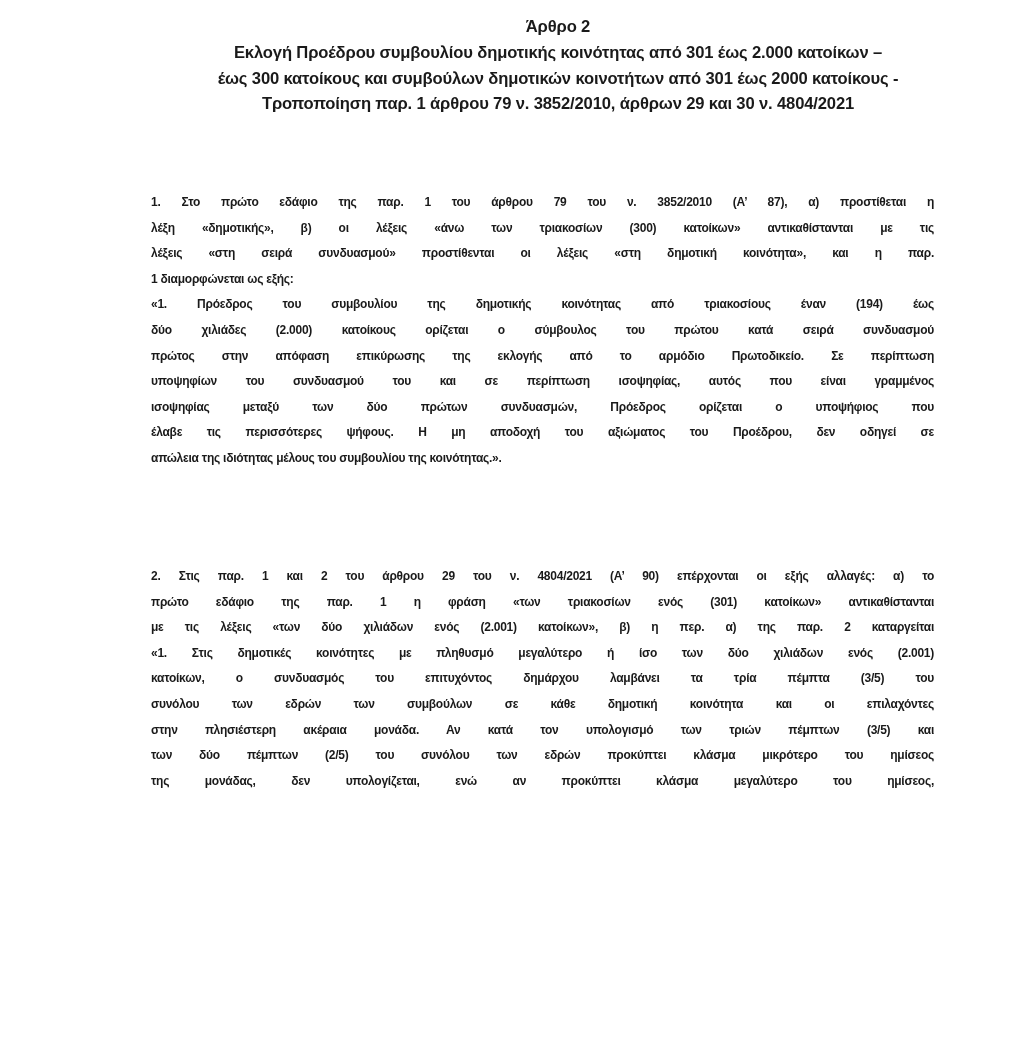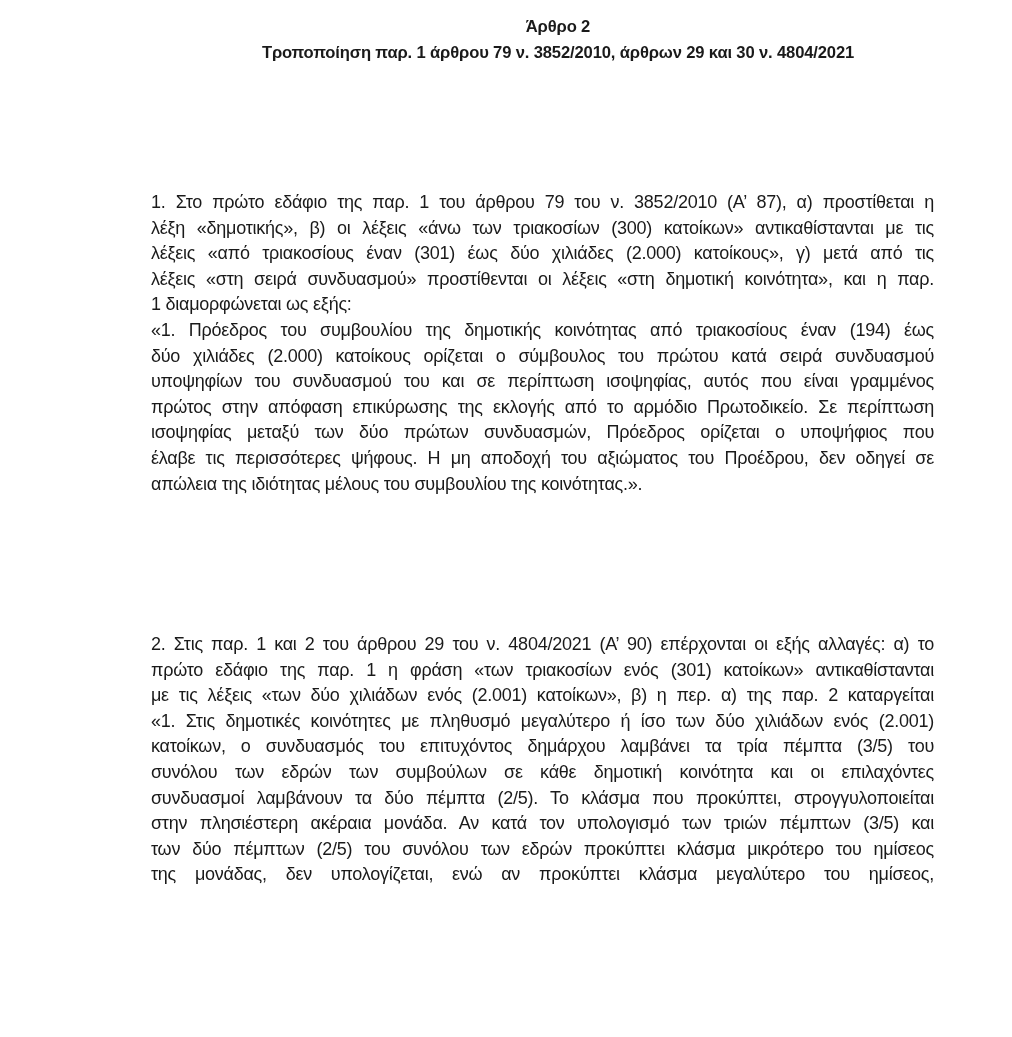--- a/index.html
+++ b/index.html
@@ -36,80 +36,81 @@
       letter-spacing: -0.15px;
     }
     .title-block .line {
       display: block;
       white-space: nowrap;
     }
     .body-block {
       position: absolute;
       left: 103px;
       width: 783px;
-      font-size: 18px;
+      font-size: 12px;
       line-height: 25.6px;
       letter-spacing: -0.25px;
+      font-weight: bold;
     }
     .body-block .line {
       display: block;
       white-space: nowrap;
       text-align: justify;
       text-align-last: justify;
       height: 25.6px;
     }
     .body-block .line.last {
       text-align-last: left;
     }
     #para1 { top: 190px; }
-    #para2 { top: 632px; }
+    #para2 { top: 564px; }
     .page-number {
       position: absolute;
       left: 986px;
       top: 1006px;
       font-family: "DejaVu Serif", serif;
       font-size: 28px;
       line-height: 28px;
       color: #222;
       font-style: italic;
     }
   </style>
 </head>
 <body>
 
 <div class="page">
 
   <div class="title-block">
     <span class="line">Άρθρο 2</span>
+    <span class="line">Εκλογή Προέδρου συμβουλίου δημοτικής κοινότητας από 301 έως 2.000 κατοίκων –</span>
+    <span class="line">έως 300 κατοίκους και συμβούλων δημοτικών κοινοτήτων από 301 έως 2000 κατοίκους -</span>
     <span class="line">Τροποποίηση παρ. 1 άρθρου 79 ν. 3852/2010, άρθρων 29 και 30 ν. 4804/2021</span>
   </div>
 
   <div class="body-block" id="para1">
     <span class="line">1. Στο πρώτο εδάφιο της παρ. 1 του άρθρου 79 του ν. 3852/2010 (Α’ 87), α) προστίθεται η</span>
     <span class="line">λέξη «δημοτικής», β) οι λέξεις «άνω των τριακοσίων (300) κατοίκων» αντικαθίστανται με τις</span>
-    <span class="line">λέξεις «από τριακοσίους έναν (301) έως δύο χιλιάδες (2.000) κατοίκους», γ) μετά από τις</span>
     <span class="line">λέξεις «στη σειρά συνδυασμού» προστίθενται οι λέξεις «στη δημοτική κοινότητα», και η παρ.</span>
     <span class="line last">1 διαμορφώνεται ως εξής:</span>
     <span class="line">«1. Πρόεδρος του συμβουλίου της δημοτικής κοινότητας από τριακοσίους έναν (194) έως</span>
     <span class="line">δύο χιλιάδες (2.000) κατοίκους ορίζεται ο σύμβουλος του πρώτου κατά σειρά συνδυασμού</span>
+    <span class="line">πρώτος στην απόφαση επικύρωσης της εκλογής από το αρμόδιο Πρωτοδικείο. Σε περίπτωση</span>
     <span class="line">υποψηφίων του συνδυασμού του και σε περίπτωση ισοψηφίας, αυτός που είναι γραμμένος</span>
-    <span class="line">πρώτος στην απόφαση επικύρωσης της εκλογής από το αρμόδιο Πρωτοδικείο. Σε περίπτωση</span>
     <span class="line">ισοψηφίας μεταξύ των δύο πρώτων συνδυασμών, Πρόεδρος ορίζεται ο υποψήφιος που</span>
     <span class="line">έλαβε τις περισσότερες ψήφους. Η μη αποδοχή του αξιώματος του Προέδρου, δεν οδηγεί σε</span>
     <span class="line last">απώλεια της ιδιότητας μέλους του συμβουλίου της κοινότητας.».</span>
   </div>
 
   <div class="body-block" id="para2">
     <span class="line">2. Στις παρ. 1 και 2 του άρθρου 29 του ν. 4804/2021 (Α’ 90) επέρχονται οι εξής αλλαγές: α) το</span>
     <span class="line">πρώτο εδάφιο της παρ. 1 η φράση «των τριακοσίων ενός (301) κατοίκων» αντικαθίστανται</span>
     <span class="line">με τις λέξεις «των δύο χιλιάδων ενός (2.001) κατοίκων», β) η περ. α) της παρ. 2 καταργείται</span>
     <span class="line">«1. Στις δημοτικές κοινότητες με πληθυσμό μεγαλύτερο ή ίσο των δύο χιλιάδων ενός (2.001)</span>
     <span class="line">κατοίκων, ο συνδυασμός του επιτυχόντος δημάρχου λαμβάνει τα τρία πέμπτα (3/5) του</span>
     <span class="line">συνόλου των εδρών των συμβούλων σε κάθε δημοτική κοινότητα και οι επιλαχόντες</span>
-    <span class="line">συνδυασμοί λαμβάνουν τα δύο πέμπτα (2/5). Το κλάσμα που προκύπτει, στρογγυλοποιείται</span>
     <span class="line">στην πλησιέστερη ακέραια μονάδα. Αν κατά τον υπολογισμό των τριών πέμπτων (3/5) και</span>
     <span class="line">των δύο πέμπτων (2/5) του συνόλου των εδρών προκύπτει κλάσμα μικρότερο του ημίσεος</span>
     <span class="line">της μονάδας, δεν υπολογίζεται, ενώ αν προκύπτει κλάσμα μεγαλύτερο του ημίσεος,</span>
   </div>
 
   <div class="page-number">2</div>
 
 </div>
 
 </body></html>

